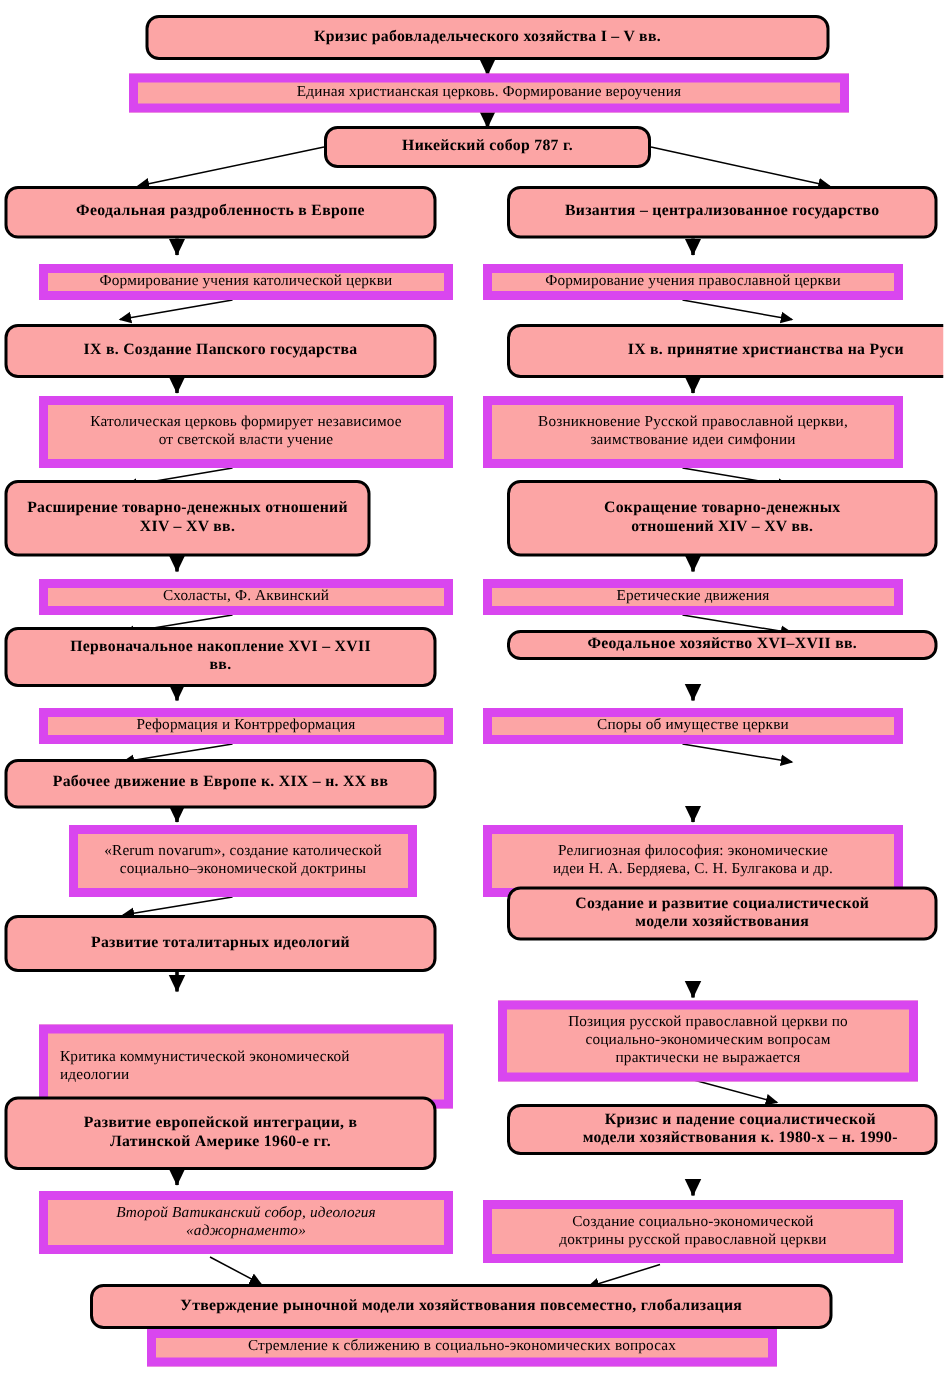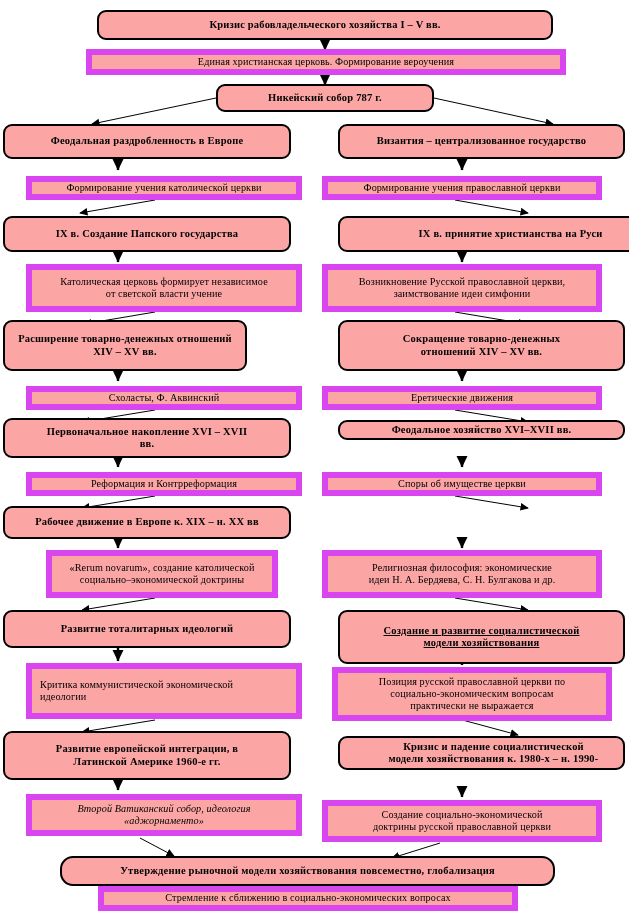--- a/index.html
+++ b/index.html
@@ -174,21 +174,21 @@
 
   <div class="node p" style="left:26px; top:550px; width:232px; height:48px;margin-left:20px;">
     <span class="txt">«Rerum novarum», создание католической
 социально–экономической доктрины</span>
   </div>
 
   <div class="node r" style="left:3px; top:610px; width:288px; height:38px;">
     <span class="txt">Развитие тоталитарных идеологий</span>
   </div>
 
-  <div class="node p left-align" style="left:26px; top:663px; width:276px; height:56px;">
+  <div class="node p left-align" style="left:26px; top:683px; width:276px; height:56px;">
     <span class="txt">Критика коммунистической экономической
 идеологии</span>
   </div>
 
   <div class="node r" style="left:3px; top:731px; width:288px; height:49px;">
     <span class="txt">Развитие европейской интеграции, в
 Латинской Америке 1960-е гг.</span>
   </div>
 
   <div class="node p" style="left:26px; top:794px; width:276px; height:42px;font-style:italic;">
@@ -229,42 +229,42 @@
   <div class="node p" style="left:322px; top:472px; width:280px; height:24px;">
     <span class="txt">Споры об имуществе церкви</span>
   </div>
 
 
   <div class="node p" style="left:322px; top:550px; width:280px; height:48px;">
     <span class="txt">Религиозная философия: экономические
 идеи Н. А. Бердяева, С. Н. Булгакова и др.</span>
   </div>
 
-  <div class="node r" style="left:338px; top:610px; width:287px; height:54px;text-decoration:underline;">
+  <div class="node r" style="left:338px; top:591px; width:287px; height:36px;">
     <span class="txt">Создание и развитие социалистической
 модели хозяйствования</span>
   </div>
 
   <div class="node p" style="left:332px; top:667px; width:280px; height:54px;">
     <span class="txt">Позиция русской православной церкви по
 социально-экономическим вопросам
 практически не выражается</span>
   </div>
 
   <div class="node r clip" style="left:338px; top:736px; width:287px; height:34px;padding-left:24px;">
     <span class="txt">Кризис и падение социалистической
 модели хозяйствования к. 1980-х – н. 1990-</span>
   </div>
 
   <div class="node p" style="left:322px; top:800px; width:280px; height:42px;">
     <span class="txt">Создание социально-экономической
 доктрины русской православной церкви</span>
   </div>
 
-  <div class="node r" style="left:60px; top:856px; width:495px; height:30px;border-radius:13px;">
+  <div class="node r" style="left:60px; top:856px; width:495px; height:30px;">
     <span class="txt">Утверждение рыночной модели хозяйствования повсеместно, глобализация</span>
   </div>
 
   <div class="node p" style="left:98px; top:886px; width:420px; height:25px;">
     <span class="txt">Стремление к сближению в социально-экономических вопросах</span>
   </div>
 
 </div>
 
 </body></html>

